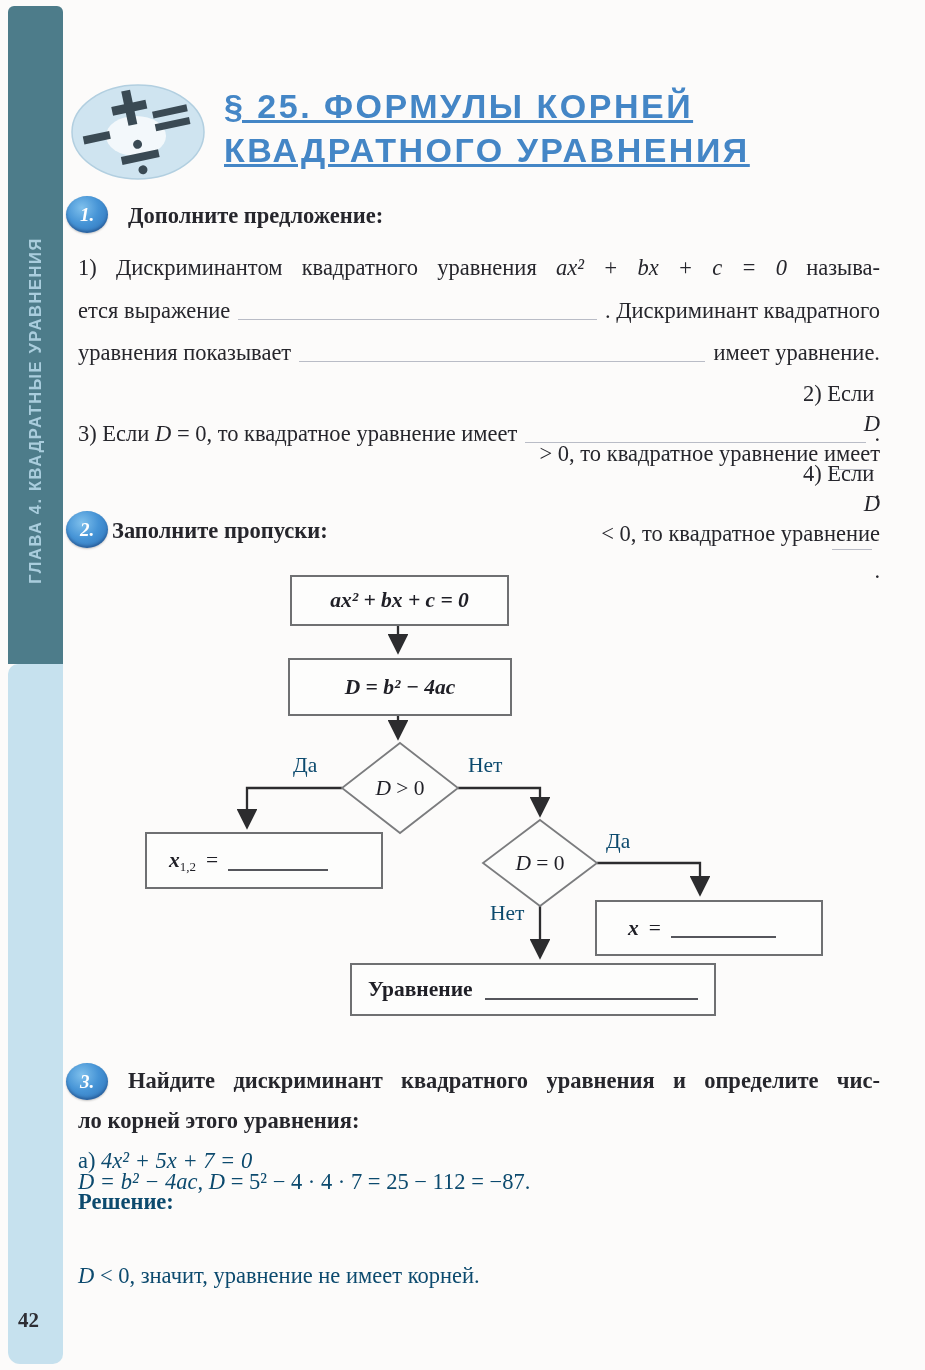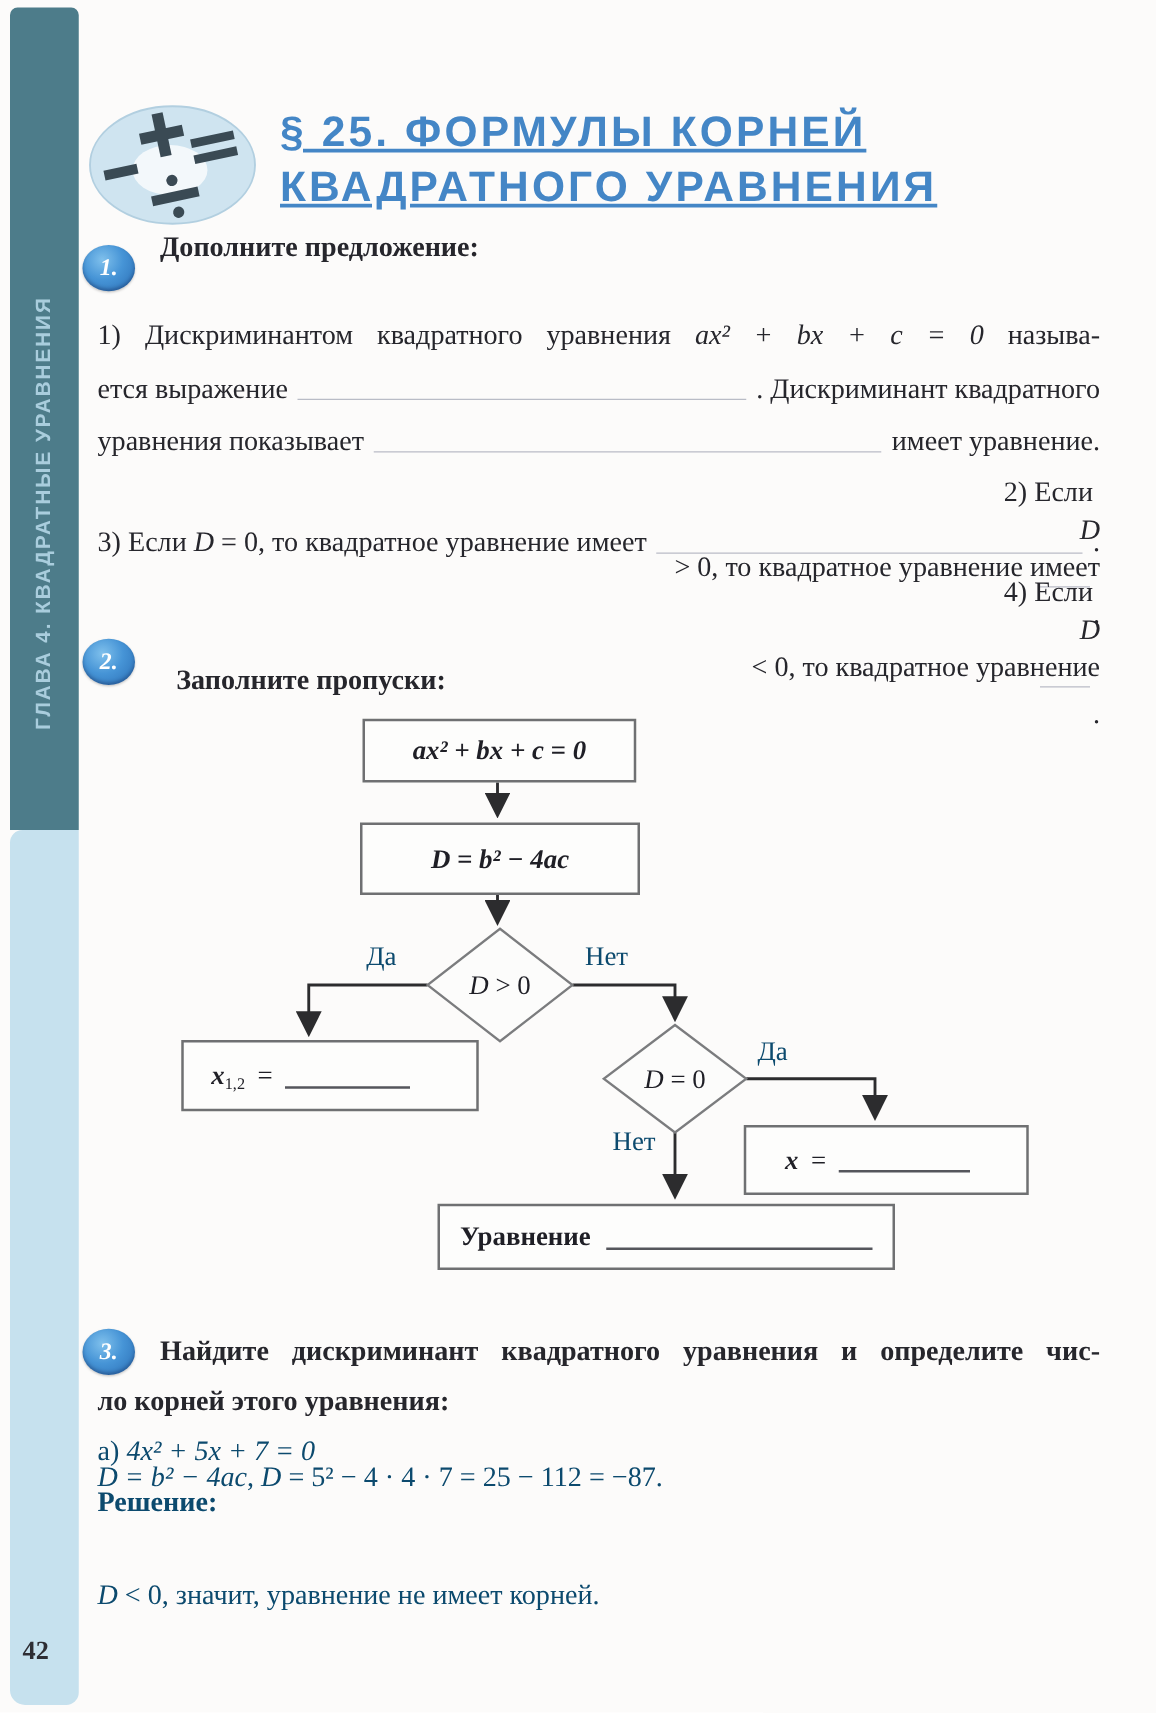--- a/index.html
+++ b/index.html
@@ -95,21 +95,21 @@
       </g>
     </svg>
   </div>
 
   <div class="section-title">
     <div>§ 25. ФОРМУЛЫ КОРНЕЙ</div>
     <div>КВАДРАТНОГО УРАВНЕНИЯ</div>
   </div>
 
   <div class="badge" style="left:66px; top:196px;">1.</div>
-  <div class="ex-heading" style="left:128px; top:185px;">Дополните предложение:</div>
+  <div class="ex-heading" style="left:128px; top:203px;">Дополните предложение:</div>
 
   <div class="line jl" style="top:253px;"><span class="t">1) Дискриминантом квадратного уравнения </span><span class="t m">ax² + bx + c = 0</span><span class="t"> называ-</span></div>
 
   <div class="line flexline" style="top:296px;">
     <span class="t">ется выражение</span>
     <span class="blank"></span>
     <span class="t">. Дискриминант квадратного</span>
   </div>
 
   <div class="line flexline" style="top:338px;">
@@ -136,21 +136,21 @@
 
   <div class="line flexline" style="top:459px;flex-direction:column;">
     <span class="t">4) Если </span>
       <span class="t m">D</span>
       <span class="t"> &lt; 0, то квадратное уравнение</span>
     <span class="blank"></span>
     <span class="t">.</span>
   </div>
 
   <div class="badge" style="left:66px; top:511px;">2.</div>
-  <div class="ex-heading" style="left:141px; top:518px;margin-top:13px;">Заполните пропуски:</div>
+  <div class="ex-heading" style="left:112px; top:518px;">Заполните пропуски:</div>
 
   <div class="flowchart">
     <svg class="wires" width="925" height="465" viewBox="0 0 925 465">
       <defs>
         <marker id="ah" markerWidth="9" markerHeight="9" refX="6.5" refY="4.5" orient="auto">
           <path d="M0,0 L9,4.5 L0,9 z" fill="#2c2c2e"></path>
         </marker>
       </defs>
       <g stroke="#2c2c2e" stroke-width="2.3" fill="none">
         <line x1="398" y1="57" x2="398" y2="84" marker-end="url(#ah)"></line>

